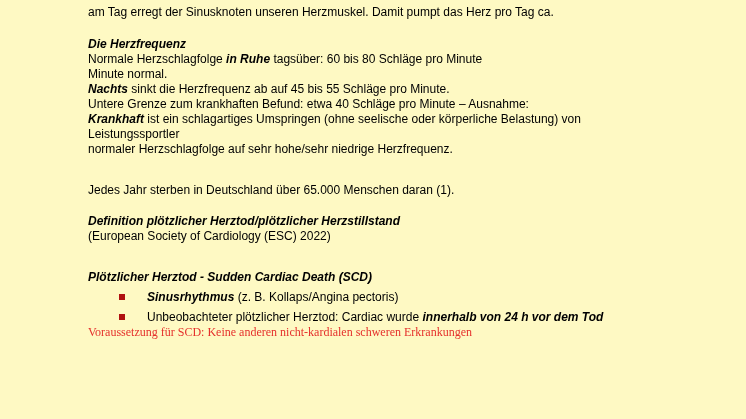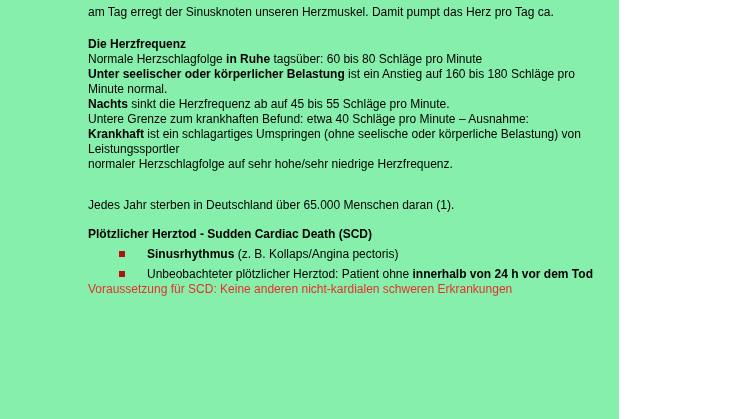--- a/index.html
+++ b/index.html
@@ -12,86 +12,90 @@
     height: 419px;
     overflow: hidden;
     font-family: "Liberation Sans", sans-serif;
     font-size: 12px;
     line-height: 15px;
     color: #000000;
     -webkit-font-smoothing: antialiased;
   }
   .page {
     box-sizing: border-box;
-    width: 619px;
+    width: 746px;
     height: 419px;
     padding: 5px 20px 0 88px;
-    background: #86efac;
+    background: #fef9c3;
   }
   .line {
     white-space: pre;
     height: 15px;
   }
-  .b { font-weight: bold; }
+  .b { font-weight: bold; font-style: italic; }
   .sec-heart  { margin-top: 17px; }
   .sec-death  { margin-top: 26px; }
   .sec-def    { margin-top: 16px; }
-  .sec-scd    { margin-top: 14px; }
+  .sec-scd    { margin-top: 26px; }
   .bullet-item {
     position: relative;
     padding-left: 59px;
     margin-top: 5px;
   }
   .bullet-item .marker {
     position: absolute;
     left: 31px;
     top: 4px;
     width: 6px;
     height: 6px;
     background: var(--color-bullet, #b01210);
   }
   .note {
     color: var(--color-alert, #e5302c);
+    font-family: Liberation Serif, serif;
   }
 </style>
 </head>
 <body>
 
 <div class="page">
 
   <div class="para">
     <div class="line"><span>am Tag erregt der Sinusknoten unseren Herzmuskel. Damit pumpt das Herz pro Tag ca.</span></div>
   </div>
 
   <div class="para sec-heart">
     <div class="line"><span class="b">Die Herzfrequenz</span></div>
     <div class="line"><span>Normale Herzschlagfolge </span><span class="b">in Ruhe</span><span> tagsüber: 60 bis 80 Schläge pro Minute</span></div>
-    <div class="line"><span class="b">Unter seelischer oder körperlicher Belastung</span><span> ist ein Anstieg auf 160 bis 180 Schläge pro</span></div>
     <div class="line"><span>Minute normal.</span></div>
     <div class="line"><span class="b">Nachts</span><span> sinkt die Herzfrequenz ab auf 45 bis 55 Schläge pro Minute.</span></div>
     <div class="line"><span>Untere Grenze zum krankhaften Befund: etwa 40 Schläge pro Minute – Ausnahme:</span></div>
     <div class="line"><span class="b">Krankhaft</span><span> ist ein schlagartiges Umspringen (ohne seelische oder körperliche Belastung) von</span></div>
     <div class="line"><span>Leistungssportler</span></div>
     <div class="line"><span>normaler Herzschlagfolge auf sehr hohe/sehr niedrige Herzfrequenz.</span></div>
   </div>
 
   <div class="para sec-death">
     <div class="line"><span>Jedes Jahr sterben in Deutschland über 65.000 Menschen daran (1).</span></div>
   </div>
 
+  <div class="para sec-def">
+    <div class="line"><span class="b">Definition plötzlicher Herztod/plötzlicher Herzstillstand</span></div>
+    <div class="line"><span>(European Society of Cardiology (ESC) 2022)</span></div>
+  </div>
 
   <div class="para sec-scd">
     <div class="line"><span class="b">Plötzlicher Herztod - Sudden Cardiac Death (SCD)</span></div>
 
     <div class="bullet-item">
       <span class="marker"></span>
       <div class="line"><span class="b">Sinusrhythmus</span><span> (z. B. Kollaps/Angina pectoris)</span></div>
     </div>
 
     <div class="bullet-item">
       <span class="marker"></span>
-      <div class="line"><span>Unbeobachteter plötzlicher Herztod: Patient ohne </span><span class="b">innerhalb von 24 h vor dem Tod</span></div>
+      <div class="line"><span>Unbeobachteter plötzlicher Herztod: Cardiac wurde </span><span class="b">innerhalb von 24 h vor dem Tod</span></div>
     </div>
 
     <div class="line note"><span>Voraussetzung für SCD: Keine anderen nicht-kardialen schweren Erkrankungen</span></div>
   </div>
 
 </div>
 
 </body></html>

